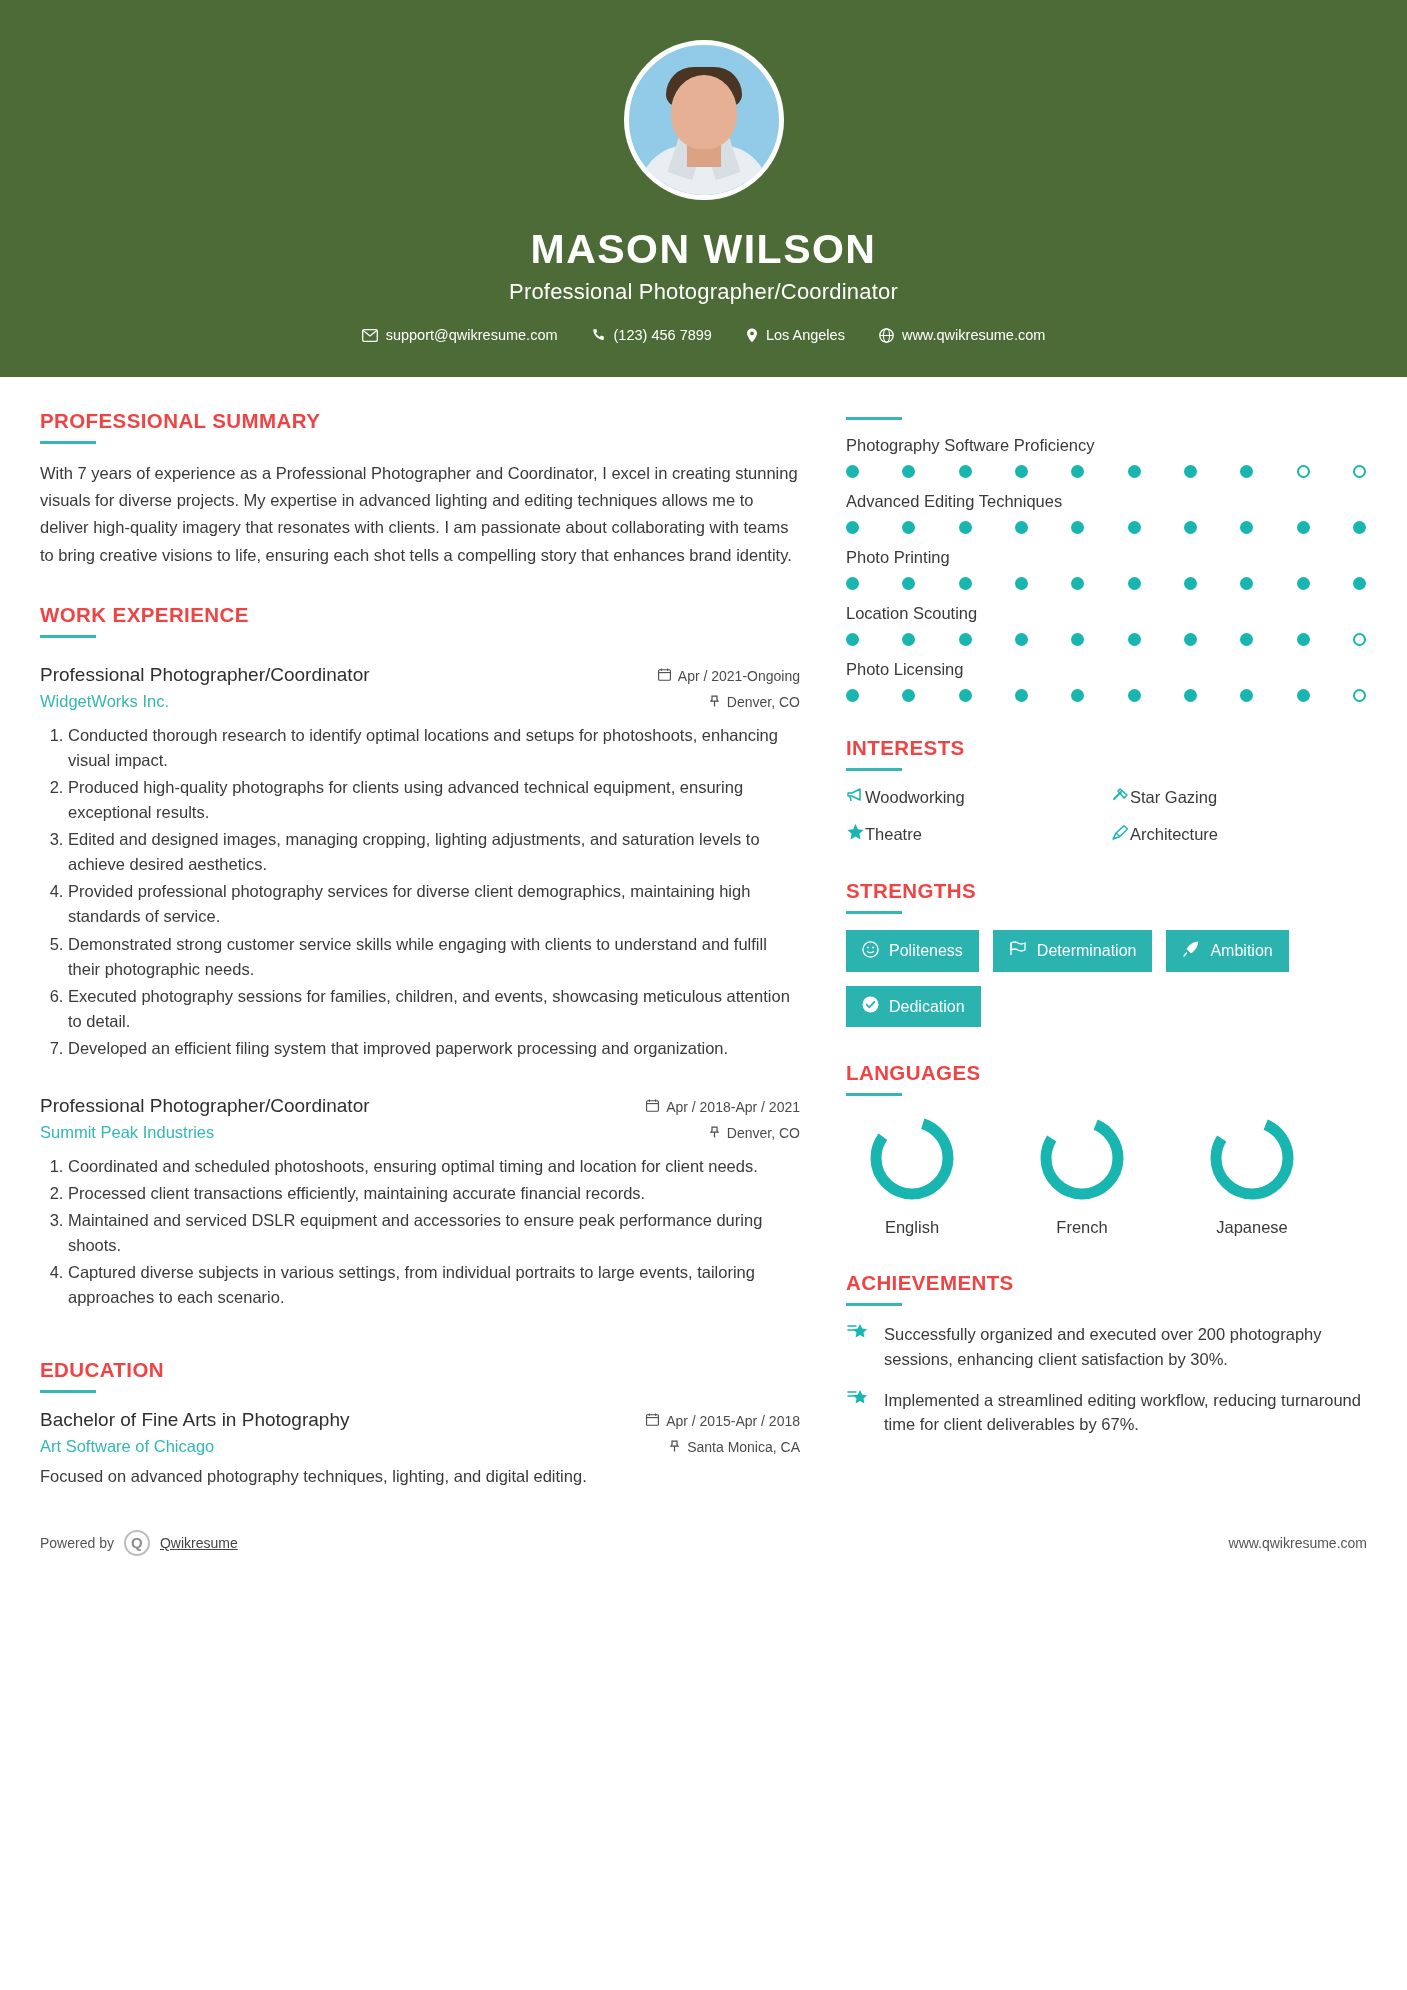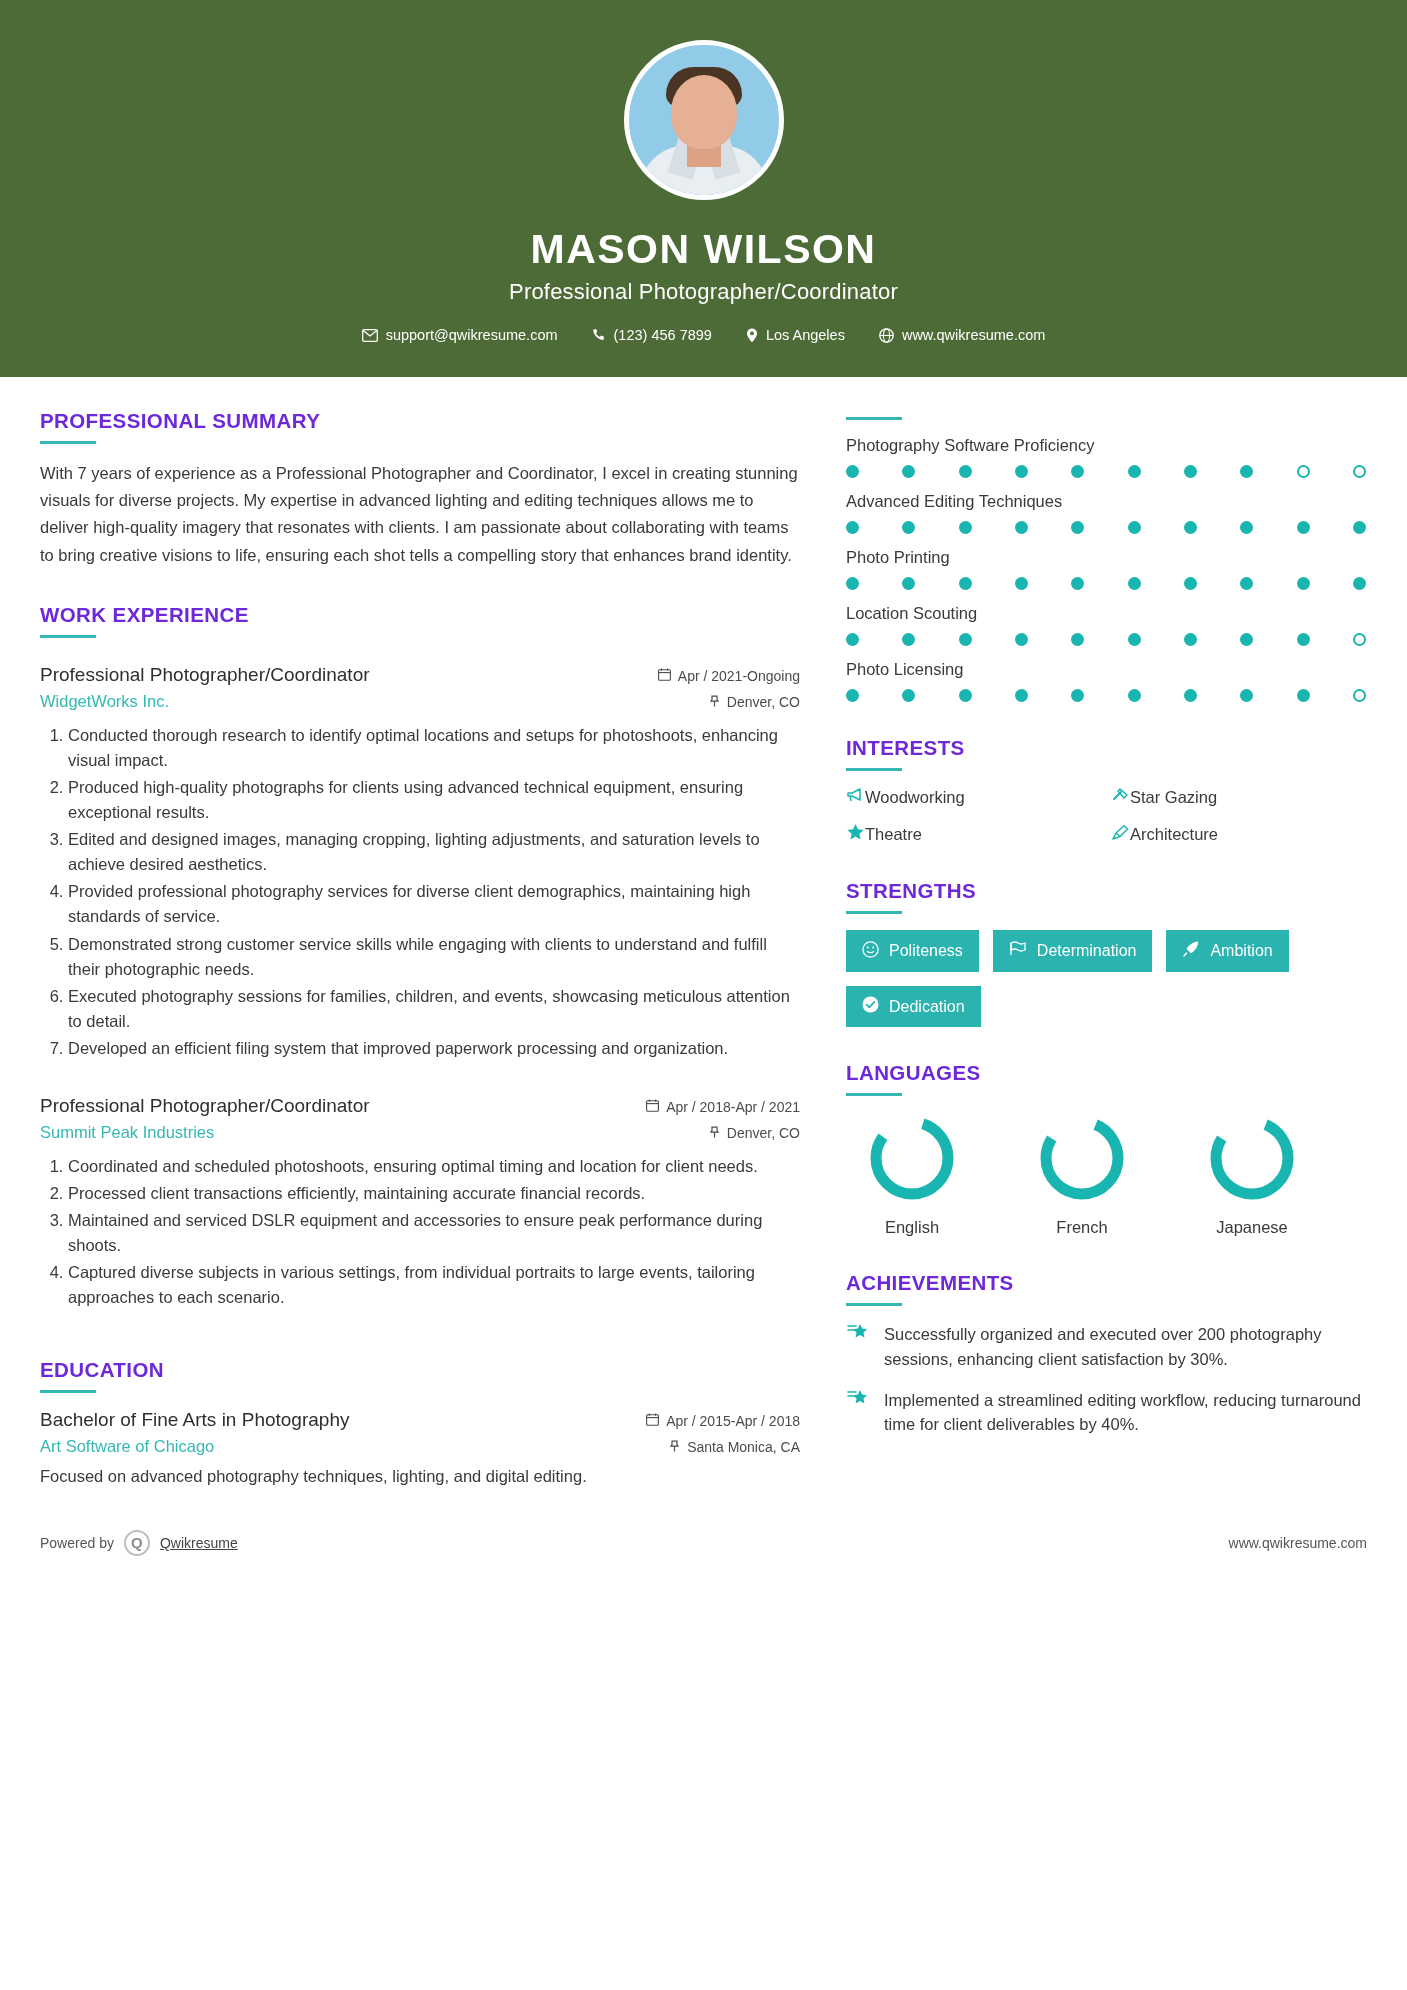--- a/index.html
+++ b/index.html
@@ -92,21 +92,21 @@
     display: flex;
     padding: 32px 40px 0 40px;
     gap: 46px;
   }
   .col-left { width: 760px; }
   .col-right { width: 520px; }
 
   .sect-title {
     font-size: 20.5px;
     font-weight: bold;
-    color: #6d28d9;
+    color: #ef4444;
     letter-spacing: .4px;
     text-transform: uppercase;
   }
   .sect-rule {
     width: 56px; height: 3px; background: #35b7b4;
     margin-top: 8px; margin-bottom: 16px;
   }
   .summary-text {
     font-size: 16.5px;
     line-height: 1.65;
@@ -560,21 +560,21 @@
           </span>
           <span class="achv-text">Successfully organized and executed over 200 photography sessions, enhancing client satisfaction by 30%.</span>
         </div>
         <div class="achv">
           <span>
             <svg width="24" height="22" viewBox="0 0 24 22">
                 <path d="M2 4 H10 M2 8 H8" stroke="#19b5b0" stroke-width="1.6" stroke-linecap="round"></path>
                 <path d="M14 2 L16.2 6.5 L21 7.2 L17.5 10.6 L18.4 15.4 L14 13.1 L9.6 15.4 L10.5 10.6 L7 7.2 L11.8 6.5 Z" fill="#19b5b0"></path>
               </svg>
           </span>
-          <span class="achv-text">Implemented a streamlined editing workflow, reducing turnaround time for client deliverables by 40%.</span>
+          <span class="achv-text">Implemented a streamlined editing workflow, reducing turnaround time for client deliverables by 67%.</span>
         </div>
       </div>
 
     </div>
   </div>
 
   <div class="footer">
     <div class="powered">
       <span>Powered by</span>
       <span class="qlogo">Q</span>

